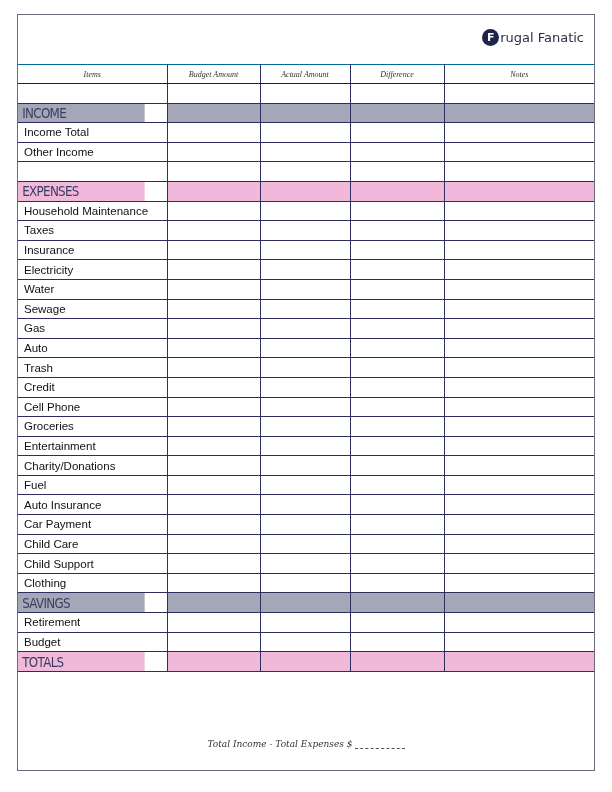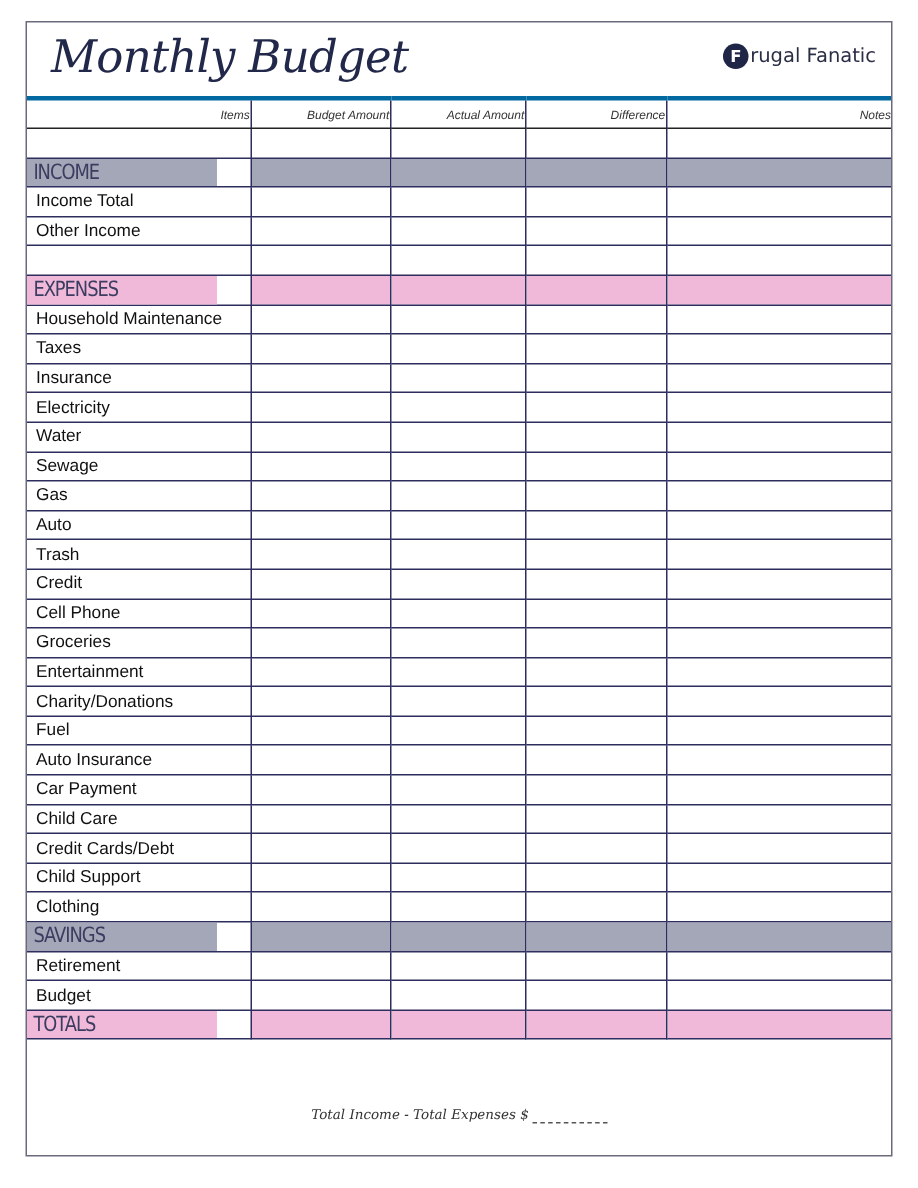--- a/index.html
+++ b/index.html
@@ -3,35 +3,34 @@
 <meta charset="utf-8">
 <style>
   html,body{margin:0;padding:0;background:#fff;}
   body{width:612px;height:792px;position:relative;overflow:hidden;font-family:"Liberation Sans",sans-serif;}
   .sheet{position:absolute;left:17px;top:14px;width:578px;height:757px;border:1px solid #6a6a7a;box-sizing:border-box;}
   .title{position:absolute;left:16px;top:6px;font-family:"DejaVu Serif",serif;font-style:italic;font-size:30px;color:#22284a;letter-spacing:-0.5px;}
   .brand{position:absolute;right:10px;top:14px;display:flex;align-items:center;font-family:"DejaVu Sans",sans-serif;font-size:13px;color:#2b2f45;}
   .brand .logo{width:17px;height:17px;border-radius:50%;background:#1e2546;color:#fff;font-size:11px;font-weight:bold;display:flex;align-items:center;justify-content:center;margin-right:1px;}
   table{position:absolute;left:0;top:49px;width:576px;border-collapse:collapse;table-layout:fixed;}
   td,th{border:1px solid #2d2d5e;padding:0 0 0 6px;height:18.6px;font-size:11.5px;color:#111;white-space:nowrap;overflow:hidden;}
-  th{font-weight:normal;font-family:Liberation Sans, sans-serif;font-style:italic;font-size:8px;color:#333;text-align:right;padding:0;height:18px;border-top:3px solid #0369a1;border-bottom:1.5px solid #222;}
+  th{font-weight:normal;font-family:Liberation Serif, serif;font-style:italic;font-size:8px;color:#333;text-align:center;padding:0;height:18px;border-top:1px solid #0369a1;border-bottom:1.5px solid #222;}
   tr.sec-gray td{background:#a4a7b7;}
   tr.sec-pink td{background:#f0b9da;}
   td.sec-label{font-family:"DejaVu Sans",sans-serif;font-size:14px;color:#3b3d60;font-weight:normal;letter-spacing:-0.8px;transform:scaleX(0.85);transform-origin:left center;padding-left:5px;}
   td:first-child{border-left:none;}
   td:last-child,th:last-child{border-right:none;}
   th:first-child{border-left:none;}
   .footer{position:absolute;left:0;bottom:16px;width:576px;height:20px;display:flex;align-items:center;justify-content:center;font-family:"DejaVu Serif",serif;font-style:italic;font-size:9px;color:#333;}
   .footer .blank{display:inline-block;width:50px;border-bottom:1px dashed #555;margin-left:2px;height:9px;}
 </style>
 </head>
 <body>
 
 <div class="sheet">
-  <div class="title">Monthly Budget</div>
   <div class="brand">
     <span class="logo">F</span>
     <span>rugal Fanatic</span>
   </div>
 
   <table>
     <colgroup>
       <col style="width:149px">
         <col style="width:93px">
         <col style="width:90px">
@@ -210,27 +209,20 @@
           <td></td>
         </tr>
         <tr>
           <td>Child Care</td>
           <td></td>
           <td></td>
           <td></td>
           <td></td>
         </tr>
         <tr>
-          <td>Credit Cards/Debt</td>
-          <td></td>
-          <td></td>
-          <td></td>
-          <td></td>
-        </tr>
-        <tr>
           <td>Child Support</td>
           <td></td>
           <td></td>
           <td></td>
           <td></td>
         </tr>
         <tr>
           <td>Clothing</td>
           <td></td>
           <td></td>

